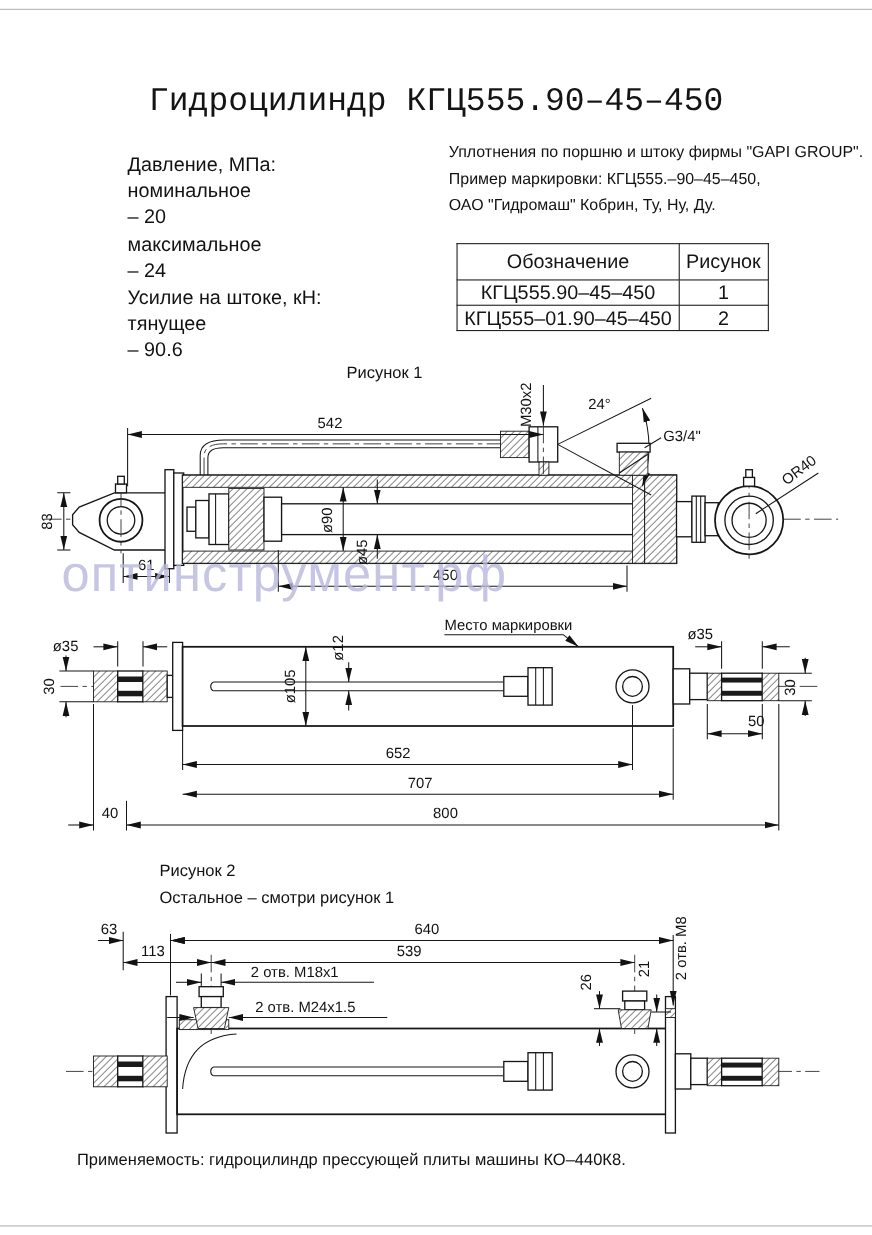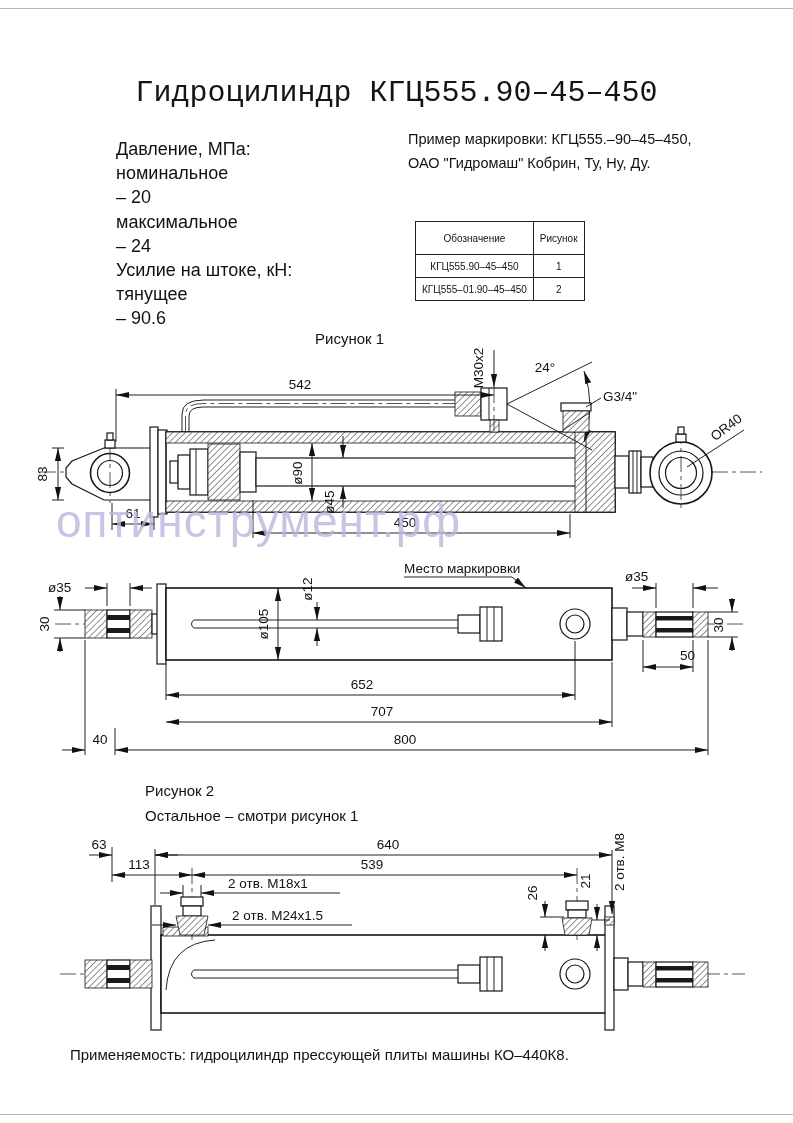--- a/index.html
+++ b/index.html
@@ -12,21 +12,21 @@
   .title{
     top:76px;left:0;width:793px;text-align:center;
     font-size:30px;letter-spacing:0px;color:#141414;font-weight:400;white-space:nowrap;font-family:Liberation Mono, monospace;
   }
   .specs{top:137px;left:75px;font-size:18px;line-height:24.2px;margin-left:41px;}
   .spec-row{display:flex;flex-direction:column;}
   .spec-row .lb{width:137px;}
   .notes{top:127px;left:408px;font-size:14.5px;line-height:24px;white-space:nowrap;}
   .dtable{
     position:absolute;top:221px;left:415px;border-collapse:collapse;
-    font-size:10px;color:#141414;
+    font-size:18px;color:#141414;
   }
   .dtable th,.dtable td{
     border:1.4px solid #222;text-align:center;font-weight:400;
     padding:0 6px;white-space:nowrap;
   }
   .dtable th{height:32px;width:auto;}
   .dtable td{height:22px;}
   .c-name{width:142px;}
   .c-fig{width:80px;margin-left:42px;}
   .watermark{
@@ -62,20 +62,21 @@
     <span>– 24</span>
   </div>
   <div>Усилие на штоке, кН:</div>
   <div class="spec-row">
     <span class="lb">тянущее</span>
     <span>– 90.6</span>
   </div>
 </div>
 
 <div class="abs notes">
+  <div>Уплотнения по поршню и штоку фирмы "GAPI GROUP".</div>
   <div>Пример маркировки: КГЦ555.–90–45–450,</div>
   <div>ОАО "Гидромаш" Кобрин, Ту, Ну, Ду.</div>
 </div>
 
 <table class="dtable">
   <tbody>
       <tr>
     <th class="c-name">Обозначение</th>
     <th class="c-fig">Рисунок</th>
   </tr>

